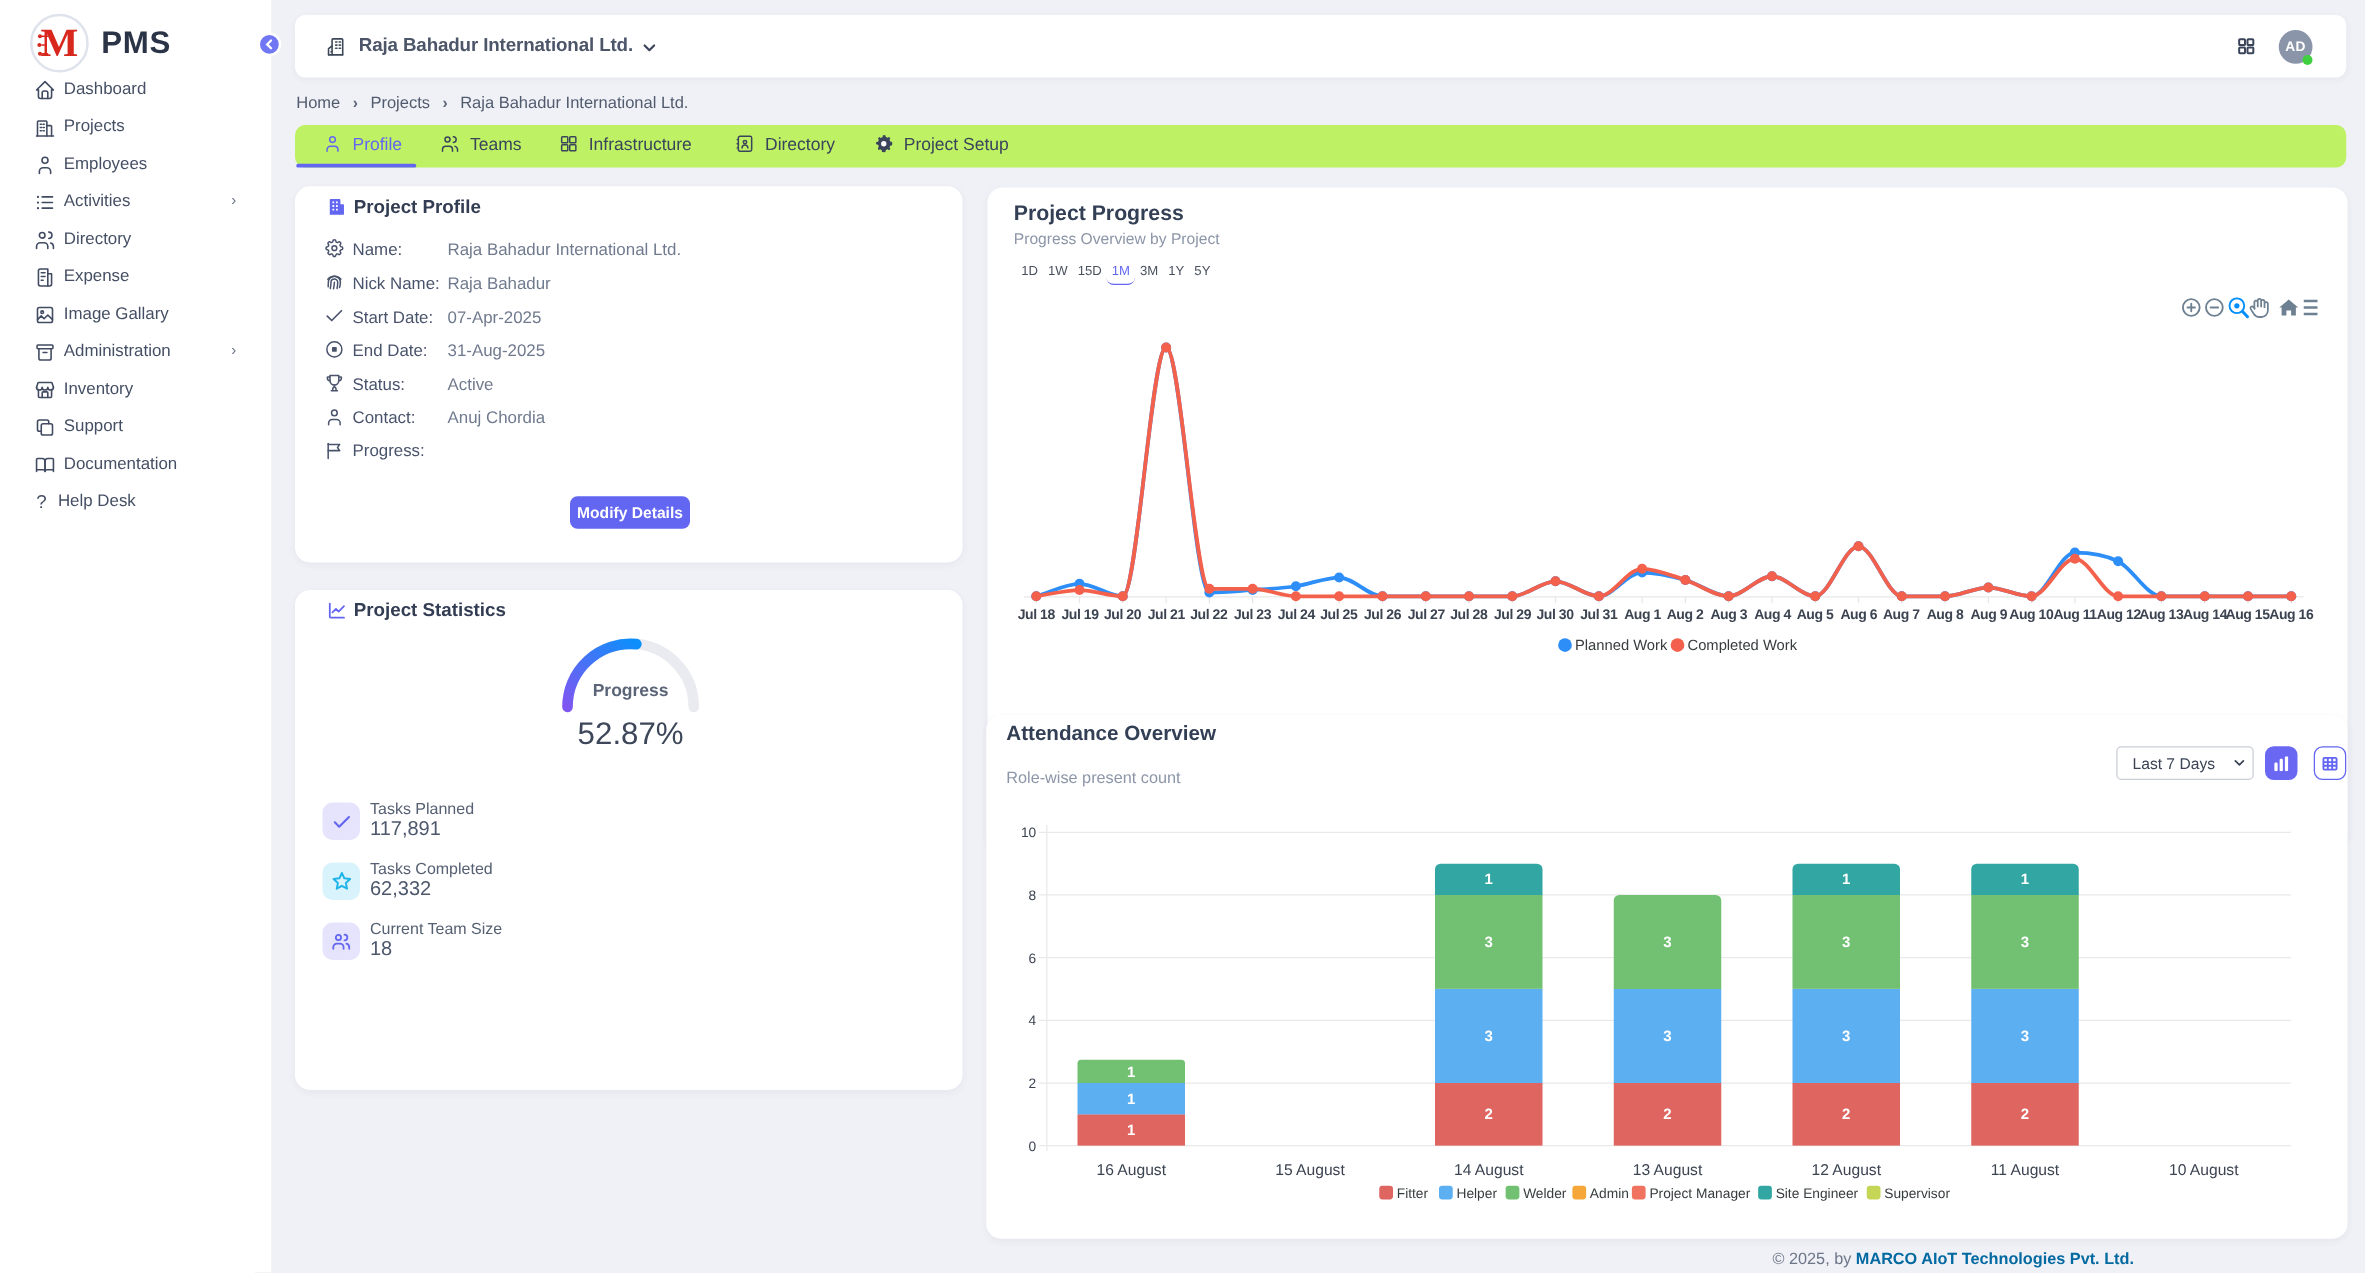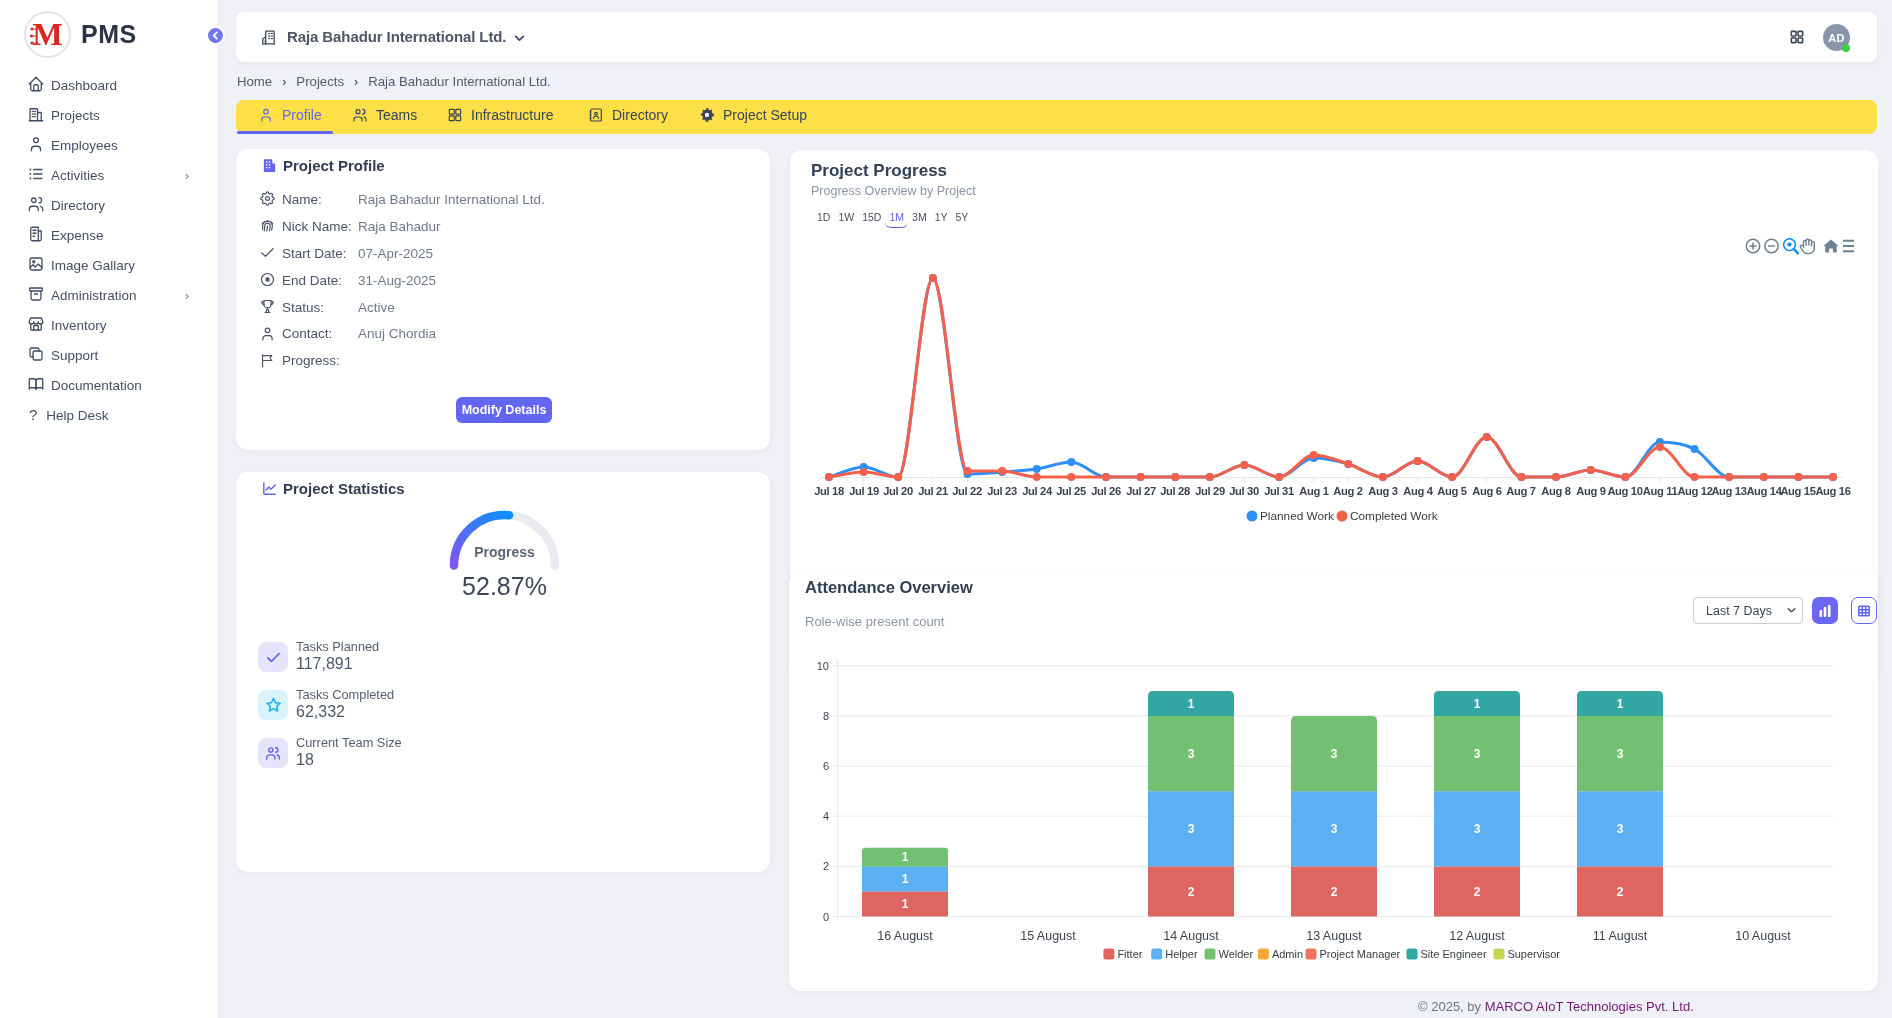--- a/index.html
+++ b/index.html
@@ -6,33 +6,33 @@
 html,body{width:1892px;height:1018px;overflow:hidden}
 body{font-family:"Liberation Sans",sans-serif;background:#f0f1f6;position:relative;color:#3b4560}
 .abs{position:absolute}
 .card{position:absolute;background:#fff;border-radius:12px;box-shadow:0 2px 6px rgba(50,58,90,.05)}
 svg{display:block}
 
 #sidebar{position:absolute;left:0;top:0;width:217px;height:1018px;background:#fff;z-index:3}
 #logo{position:absolute;left:24px;top:11px;width:47px;height:47px;border-radius:50%;border:2px solid #dfe3ec;background:#fff}
 #logoM{position:absolute;left:0;top:0;width:100%;height:100%;display:flex;align-items:center;justify-content:center;font-weight:bold;font-size:32px;color:#d8281e;font-family:"Liberation Serif",serif}
 #pms{position:absolute;left:81px;top:20px;font-size:25px;font-weight:bold;color:#2b3446;letter-spacing:.5px}
-.nav{position:absolute;left:0;width:217px;height:30px;display:flex;align-items:flex-end}
+.nav{position:absolute;left:0;width:217px;height:30px;display:flex;align-items:flex-start}
 .nav svg{margin-left:27px;flex:0 0 auto}
 .nav span{margin-left:6px;font-size:13.5px;color:#454f64;font-weight:500}
 .nav .chev{position:absolute;right:28px;color:#6b7487;font-size:12px}
 #toggle{position:absolute;left:206px;top:26px;width:19px;height:19px;border-radius:50%;background:#7176f3;border:2px solid #fff;z-index:5;display:flex;align-items:center;justify-content:center}
 
 #topbar{left:236px;top:12px;width:1641px;height:50px;border-radius:8px}
 #topbar .title{font-size:15px;font-weight:bold;color:#4d5669;letter-spacing:-0.1px}
 
 #crumb{position:absolute;left:237px;top:74px;font-size:13.2px;color:#515b6e}
 #crumb .sep{color:#5b6577;margin:0 10px;font-size:12.5px;font-weight:600}
 
-#tabband{position:absolute;left:236px;top:100px;width:1641px;height:34px;background:#fde047;border-radius:8px}
+#tabband{position:absolute;left:236px;top:100px;width:1641px;height:34px;background:#bef264;border-radius:8px}
 .tab{position:absolute;top:7px;display:flex;align-items:center;font-size:14px;color:#3a445a;font-weight:500}
 .tab svg{margin-right:8px}
 .tab.active{color:#6366f1}
 #tabline{position:absolute;left:237px;top:131px;width:96px;height:2.6px;background:#6366f1;border-radius:2px}
 
 .prow{position:absolute;display:flex;align-items:flex-start}
 .prow .lab{width:76px;font-size:13.5px;color:#49536b;font-weight:500}
 .prow .val{font-size:13.5px;color:#707a8e}
 
 .sbox{position:absolute;width:30px;height:30px;border-radius:8px;display:flex;align-items:center;justify-content:center}
@@ -584,13 +584,13 @@
       <text x="482.9" y="386" font-size="11" fill="#373d3f">Admin</text>
       <rect x="516.5" y="376.5" width="11" height="11" rx="2.5" fill="#f0735f"></rect>
       <text x="530.5" y="386" font-size="11" fill="#373d3f">Project Manager</text>
       <rect x="617.5" y="376.5" width="11" height="11" rx="2.5" fill="#31a6a2"></rect>
       <text x="631.5" y="386" font-size="11" fill="#373d3f">Site Engineer</text>
       <rect x="704.4" y="376.5" width="11" height="11" rx="2.5" fill="#c5d657"></rect>
       <text x="718.4" y="386" font-size="11" fill="#373d3f">Supervisor</text>
   </svg>
 </div>
 
-<div class="abs" style="left:1418px;top:999px;font-size:13px;color:#6d7688">© 2025, by <span style="color:#701a75;font-weight:400">MARCO AIoT Technologies Pvt. Ltd.</span></div>
+<div class="abs" style="left:1418px;top:999px;font-size:13px;color:#6d7688">© 2025, by <span style="color:#0369a1;font-weight:700">MARCO AIoT Technologies Pvt. Ltd.</span></div>
 
 </body></html>

